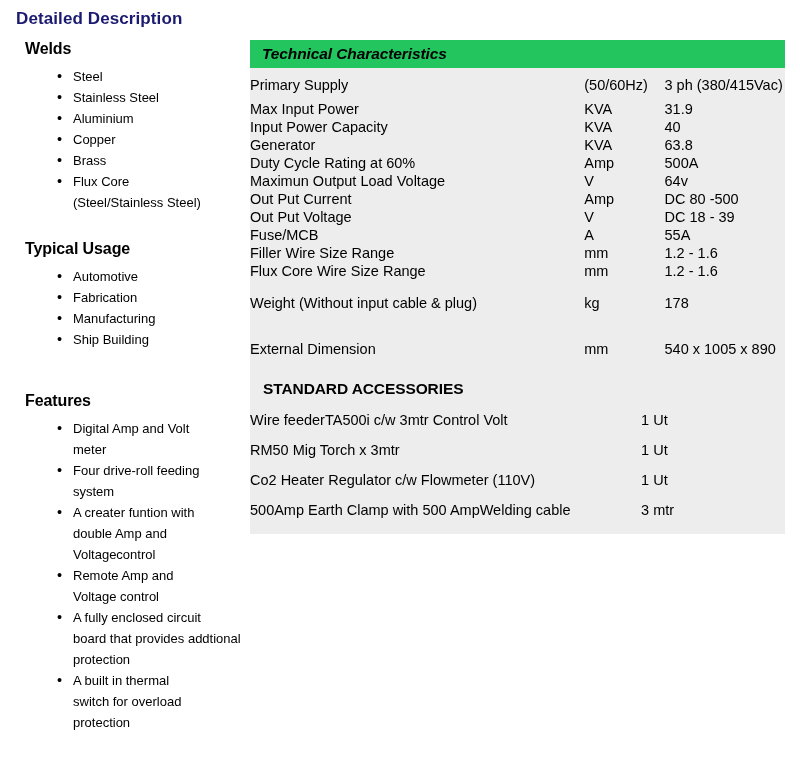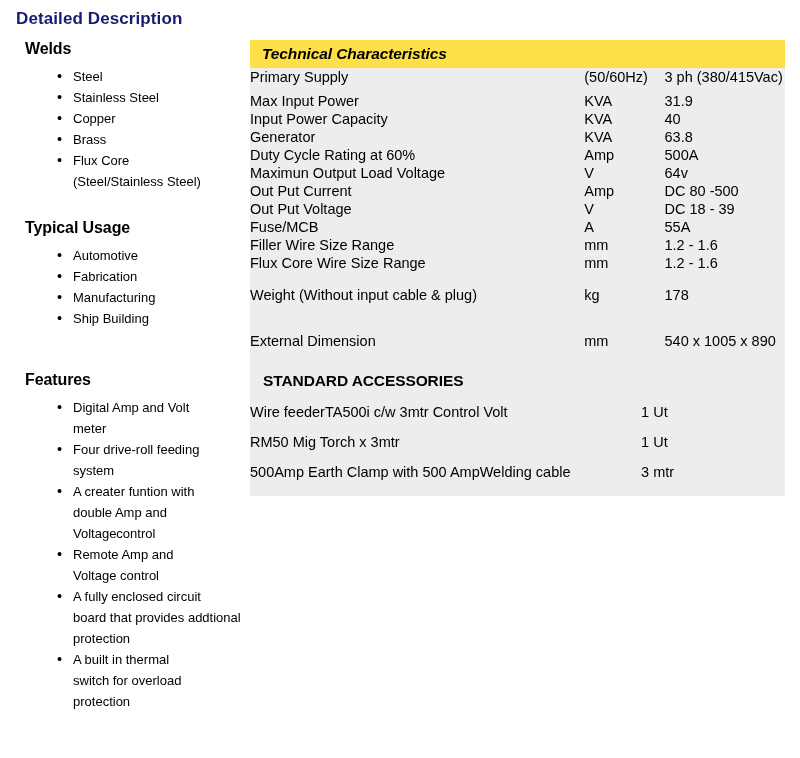--- a/index.html
+++ b/index.html
@@ -78,21 +78,21 @@
     position: absolute;
     left: 250px;
     top: 40px;
     width: 535px;
     background: #ededed;
     box-sizing: border-box;
     padding-bottom: 9px;
   }
 
   .panel-header {
-    background: #fde047;
+    background: #22c55e;
     height: 28px;
     line-height: 28px;
     padding-left: 12px;
     font-size: 15.5px;
     font-weight: bold;
     font-style: italic;
     color: #000000;
     letter-spacing: -0.1px;
   }
 
@@ -107,21 +107,21 @@
     color: #000000;
     vertical-align: middle;
     padding: 0;
     border: 0;
   }
   td.c-label { width: 333px; padding: 5px 4px 5px 13px; }
   td.c-unit  { width: 80px;  padding: 5px 4px 5px 2px; }
   td.c-value { width: 120px; padding: 5px 6px 5px 0; }
 
   tr.pad-row td { padding-top: 14px; padding-bottom: 14px; }
-  tr.first-row td { padding-top: 0; padding-bottom: 6px; }
+  tr.first-row td { padding-top: 8px; padding-bottom: 6px; }
   tr.first-row td.c-unit { vertical-align: middle; }
   tr.first-row td.c-value { line-height: 18px; }
 
   .subsection-header {
     font-size: 15.5px;
     font-weight: bold;
     letter-spacing: -0.1px;
     padding: 7px 0 6px 13px;
     line-height: 20px;
   }
@@ -145,20 +145,21 @@
 </head>
 <body>
 
 <div id="left-column">
   <div class="page-title">Detailed Description</div>
 
   <div class="section-heading" id="heading-welds">Welds</div>
   <ul class="bullets" id="list-welds">
       <li><span>Steel</span></li>
       <li><span>Stainless Steel</span></li>
+      <li><span>Aluminium</span></li>
       <li><span>Copper</span></li>
       <li><span>Brass</span></li>
       <li><span>Flux Core</span><span class="cont">(Steel/Stainless Steel)</span></li>
     </ul>
 
   <div class="section-heading" id="heading-usage">Typical Usage</div>
   <ul class="bullets" id="list-usage">
       <li><span>Automotive</span></li>
       <li><span>Fabrication</span></li>
       <li><span>Manufacturing</span></li>
@@ -256,19 +257,23 @@
     <tbody id="accessory-rows">
         <tr>
           <td class="a-label">Wire feederTA500i c/w 3mtr Control Volt</td>
           <td class="a-qty">1 Ut</td>
         </tr>
         <tr>
           <td class="a-label">RM50 Mig Torch x 3mtr</td>
           <td class="a-qty">1 Ut</td>
         </tr>
         <tr>
+          <td class="a-label">Co2 Heater Regulator c/w Flowmeter (110V)</td>
+          <td class="a-qty">1 Ut</td>
+        </tr>
+        <tr>
           <td class="a-label">500Amp Earth Clamp with 500 AmpWelding cable</td>
           <td class="a-qty">3 mtr</td>
         </tr>
       </tbody>
   </table>
 
 </div>
 
 </body></html>

